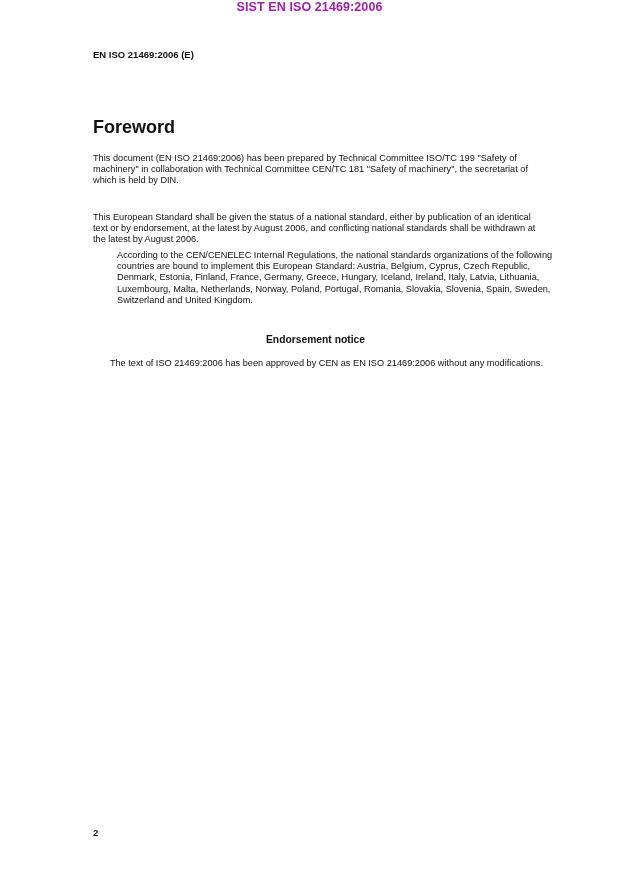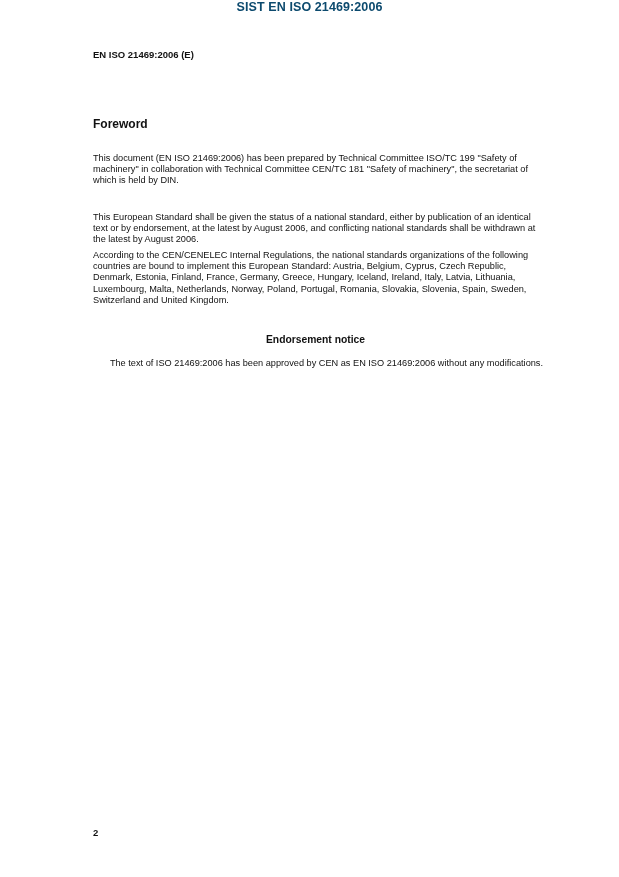--- a/index.html
+++ b/index.html
@@ -16,49 +16,49 @@
       color: #111111;
     }
     .watermark {
       position: absolute;
       top: 0px;
       left: 0;
       width: 619px;
       text-align: center;
       font-weight: bold;
       font-size: 12.5px;
-      color: #0c4a6e;
+      color: #a21caf;
       letter-spacing: 0.1px;
     }
     .doc-id {
       position: absolute;
       top: 49px;
       left: 93px;
       font-weight: bold;
       font-size: 9.5px;
       text-align: right;
     }
     .section-title {
       position: absolute;
       top: 117px;
       left: 93px;
       font-weight: bold;
-      font-size: 12px;
+      font-size: 18px;
     }
     .para {
       position: absolute;
       left: 93px;
       width: 450px;
       font-size: 9.2px;
       line-height: 11.2px;
       margin: 0;
     }
     .p1 { top: 153px; }
     .p2 { top: 212px; }
-    .p3 { top: 250px; }
+    .p3 { top: 250px; margin-left: 24px; }
     .subheading {
       position: absolute;
       top: 334px;
       left: 0;
       width: 631px;
       text-align: center;
       font-weight: bold;
       font-size: 10.3px;
     }
     .p4 { top: 358px; text-align: right; }

